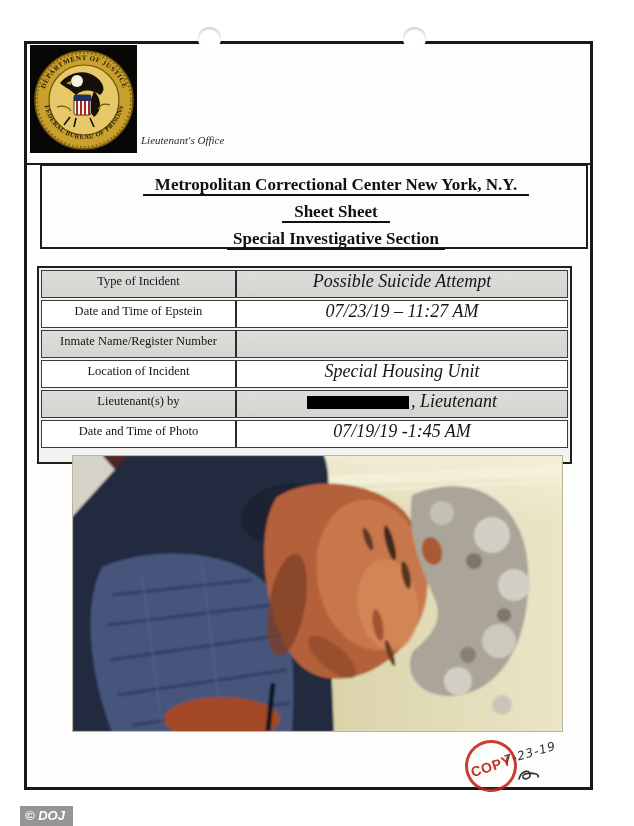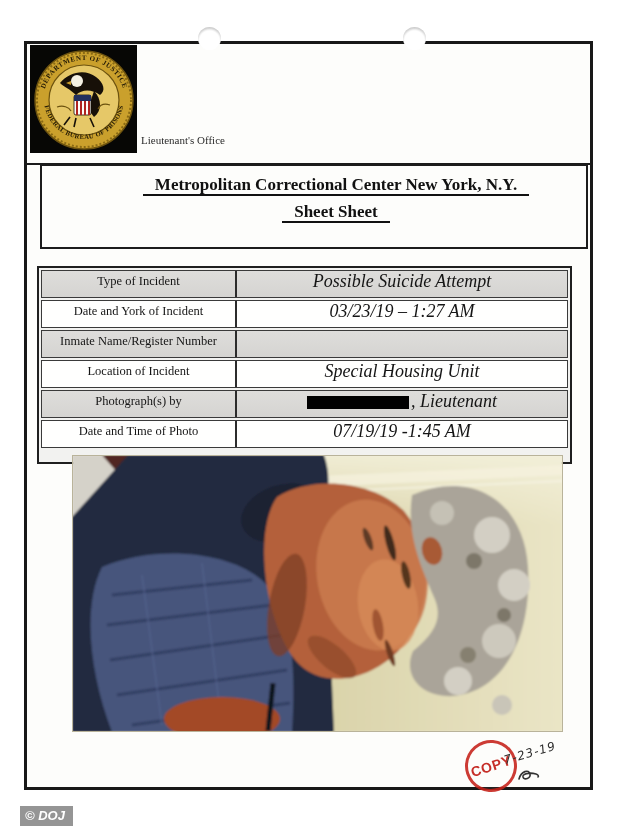--- a/index.html
+++ b/index.html
@@ -6,21 +6,21 @@
   #canvas{position:relative;width:634px;height:826px;background:#ffffff;overflow:hidden;
           font-family:"Liberation Serif", serif;}
   
   .page-frame{position:absolute;left:24px;top:41px;width:569px;height:749px;
               box-sizing:border-box;border:3px solid #181818;background:#fdfdfb;}
   .punch-hole{position:absolute;width:23px;height:23px;border-radius:50%;
               background:radial-gradient(circle at 50% 62%,#ffffff 55%,#ececec 78%,#d7d7d7 100%);
               box-shadow:inset 0 2px 2px rgba(0,0,0,.14);z-index:6;}
   
   .seal-box{position:absolute;left:30px;top:45px;width:107px;height:108px;background:#070705;z-index:3;}
-  .office-label{position:absolute;left:141px;top:134px;font-size:11px;color:#2b2b2b;text-align:right;}
+  .office-label{position:absolute;left:141px;top:134px;font-style:italic;font-size:11px;color:#2b2b2b;text-align:right;}
   .header-rule{position:absolute;left:26px;top:163px;width:565px;height:2px;background:#1b1b1b;}
   
   .title-box{position:absolute;left:40px;top:164px;width:548px;height:85px;box-sizing:border-box;
              border:2px solid #1c1c1c;text-align:center;padding-top:5px;
              font-weight:bold;font-size:17px;line-height:27px;color:#111;padding-left:44px;}
   .uline{border-bottom:2px solid #111;padding:0 12px 0 12px;}
   .uline.tight{padding:0 6px;}
   
   .inc-table{position:absolute;left:37px;top:266px;width:535px;box-sizing:border-box;
              border:2px solid #1f1f1f;padding:2px;background:#f2f2f0;z-index:2;}
@@ -86,40 +86,41 @@
       </g>
     </svg>
   </div>
 
   <div class="office-label">Lieutenant's Office</div>
   <div class="header-rule"></div>
 
   <div class="title-box">
     <div><span class="uline">Metropolitan Correctional Center New York, N.Y.</span></div>
     <div><span class="uline">Sheet Sheet</span></div>
+    <div><span class="uline tight">Special Investigative Section</span></div>
   </div>
 
   <div class="inc-table">
     <div class="t-row shaded">
       <div class="t-label">Type of Incident</div>
       <div class="t-value">Possible Suicide Attempt</div>
     </div>
     <div class="t-row">
-      <div class="t-label">Date and York of Incident</div>
-      <div class="t-value">03/23/19 – 1:27 AM</div>
+      <div class="t-label">Date and Time of Epstein</div>
+      <div class="t-value">07/23/19 – 11:27 AM</div>
     </div>
     <div class="t-row shaded">
       <div class="t-label">Inmate Name/Register Number</div>
     </div>
     <div class="t-row">
       <div class="t-label">Location of Incident</div>
       <div class="t-value">Special Housing Unit</div>
     </div>
     <div class="t-row shaded">
-      <div class="t-label">Photograph(s) by</div>
+      <div class="t-label">Lieutenant(s) by</div>
       <div class="t-value"><span class="redaction"></span><span>, Lieutenant</span></div>
     </div>
     <div class="t-row">
       <div class="t-label">Date and Time of Photo</div>
       <div class="t-value">07/19/19 -1:45 AM</div>
     </div>
   </div>
 
   <div class="photo-wrap">
     <svg width="491" height="277" viewBox="0 0 491 277">

